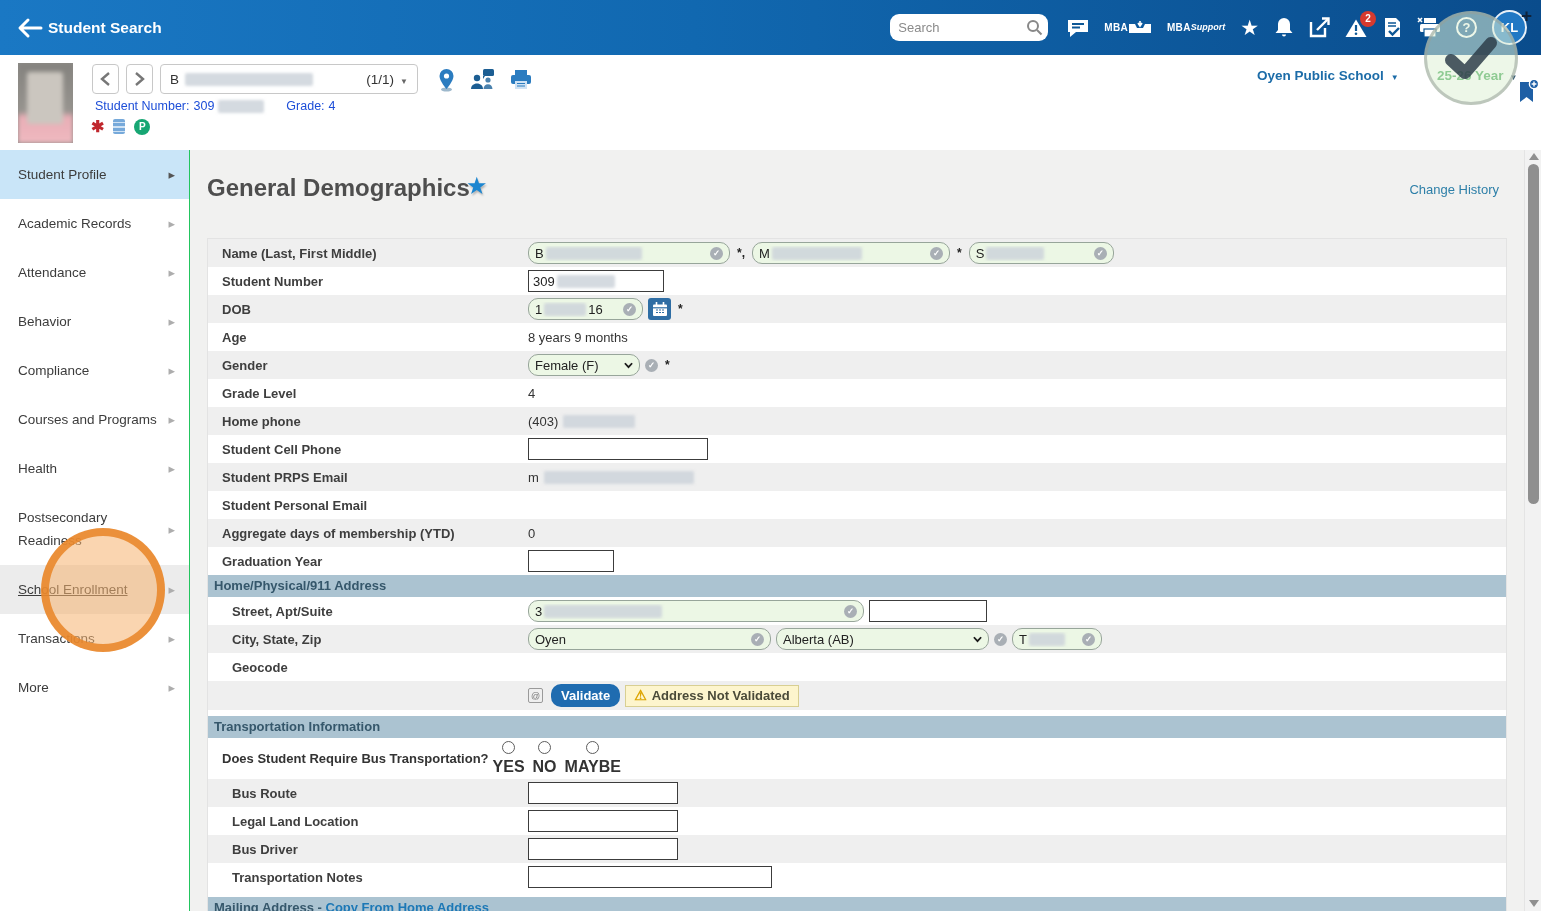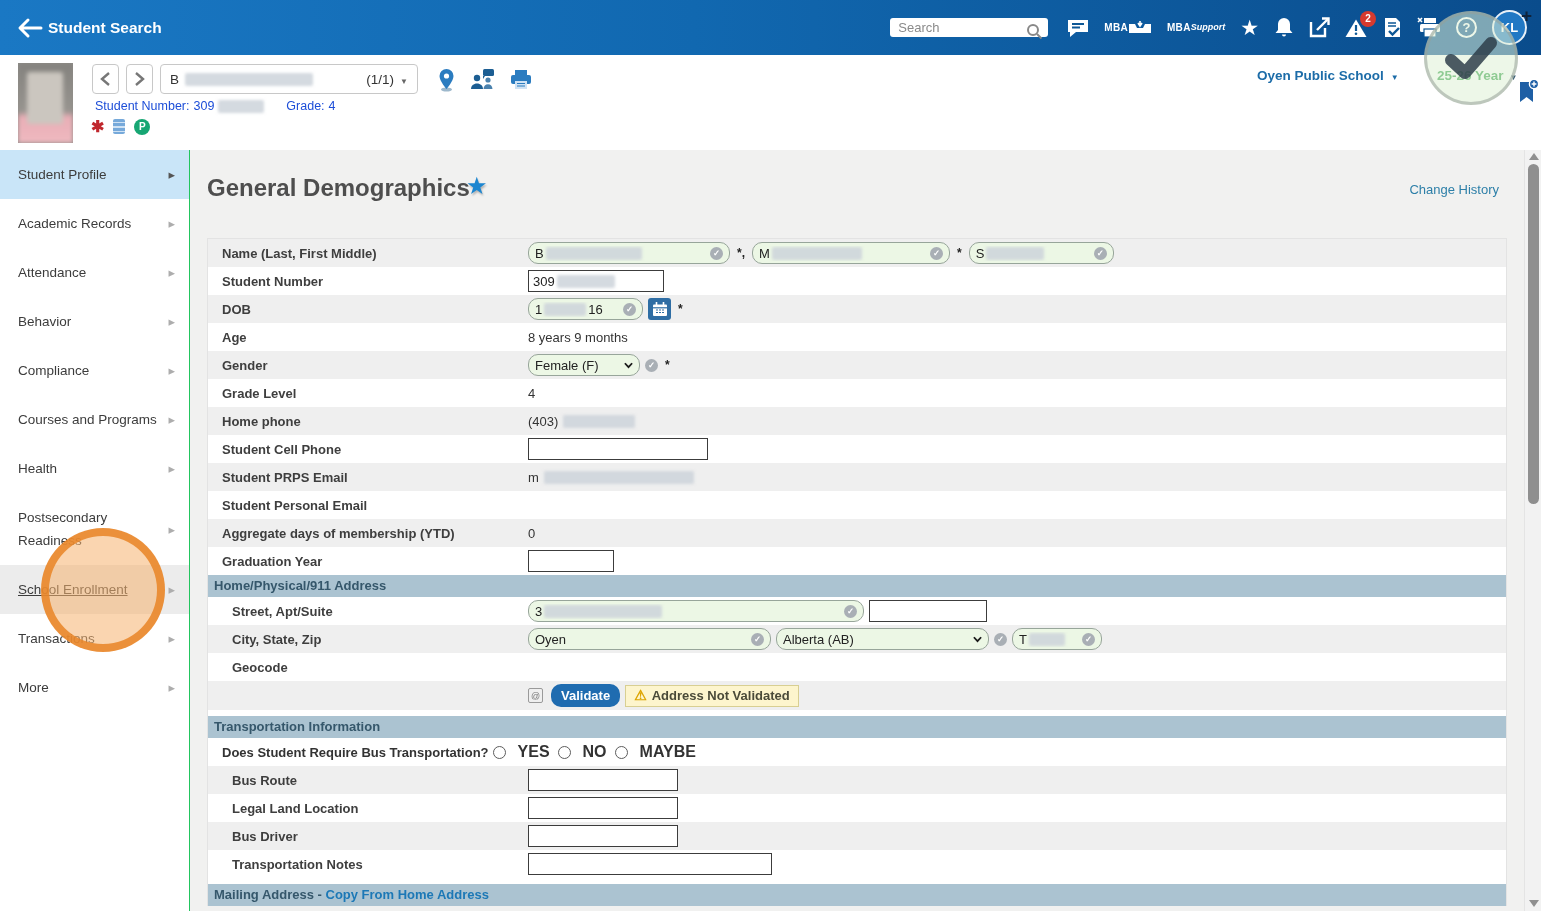--- a/index.html
+++ b/index.html
@@ -9,21 +9,21 @@
 
   
   .topbar { position:absolute; left:0; top:0; width:1541px; height:55px;
     background:linear-gradient(90deg,#1a78c4 0%, #1168b0 45%, #0a4c8c 100%);
     display:flex; align-items:center; justify-content:space-between; padding:0 14px 0 16px; }
   .tb-left { display:flex; align-items:center; gap:4px; }
   .tb-title { color:#fff; font-weight:bold; font-size:15.5px; }
   .back { display:inline-flex; cursor:pointer; }
   .tb-right { display:flex; align-items:center; gap:15px; }
   .searchbox { position:relative; margin-right:4px; }
-  .searchbox input { width:158px; height:19px; border:none; border-radius:3px; padding:0 32px 0 8px;
+  .searchbox input { width:158px; height:27px; border:none; border-radius:9px; padding:0 32px 0 8px;
     font-size:13px; color:#333; font-family:"Liberation Sans",sans-serif; outline:none; }
   .searchbox input::placeholder { color:#8a8a8a; }
   .sicon { position:absolute; right:5px; top:5px; }
   .hicon { position:relative; display:inline-flex; flex-direction:row; align-items:center; color:#fff; cursor:pointer; }
   .star-glyph::before { content:"★"; color:#fff; font-size:21px; line-height:20px; }
   .help-circle { width:21px; height:21px; border:2px solid #fff; border-radius:50%;
      display:flex; align-items:center; justify-content:center; font-weight:bold; font-size:13px; }
   .help-circle::before { content:"?"; }
   .mba-word { font-size:10px; font-weight:bold; line-height:10px; letter-spacing:.3px; }
   .mbas2 { font-size:9px; font-style:italic; font-weight:bold; line-height:9px; }
@@ -108,21 +108,21 @@
   .calbtn { width:23px; height:22px; background:#2e6da4; border-radius:3px; display:inline-flex; align-items:center; justify-content:center; cursor:pointer; }
   .validate-btn { background:#1f6cb0; color:#fff; border:none; border-radius:10px; height:23px; padding:0 10px;
      font-size:13px; font-weight:bold; font-family:"Liberation Sans",sans-serif; cursor:pointer; }
   .nv-badge { background:#fdf5cd; border:1px solid #d8cf92; height:22px; display:inline-flex; align-items:center;
      gap:5px; padding:0 8px; font-size:13px; font-weight:bold; color:#4a4a38; }
   .warn-tri::before { content:"⚠"; color:#dda400; font-size:14px; line-height:14px; }
   .addr-icon { width:15px; height:15px; border:1px solid #9a9a9a; border-radius:2px; color:#777; font-size:9px;
      display:inline-flex; align-items:center; justify-content:center; margin-right:3px; cursor:pointer; }
   .addr-icon::before { content:"@"; }
   .radio { width:13px; height:13px; border:1px solid #5d5d5d; border-radius:50%; background:#fff; display:inline-block; cursor:pointer; }
-  .ropt { display:inline-flex; align-items:center; gap:12px; margin-right:8px; font-weight:bold; color:#333; }
+  .ropt { display:inline-flex; align-items:center; gap:4px; margin-right:8px; font-weight:bold; color:#333;flex-direction:column; }
   .busq { font-weight:bold; color:#333; font-size:13px; padding-left:14px; margin-right:4px; }
   .maillink { color:#1c78b6; text-decoration:none; cursor:pointer; }
 
   
   .scrollbar { position:absolute; right:0; top:150px; width:17px; height:761px; background:#f2f2f2; border-left:1px solid #e4e4e4; }
   .sb-thumb { position:absolute; left:3px; top:14px; width:11px; height:340px; background:#8f8f8f; border-radius:6px; }
   .sb-up { position:absolute; top:3px; left:4px; width:0; height:0; border-left:5px solid transparent; border-right:5px solid transparent; border-bottom:7px solid #8f8f8f; }
   .sb-dn { position:absolute; bottom:4px; left:4px; width:0; height:0; border-left:5px solid transparent; border-right:5px solid transparent; border-top:7px solid #8f8f8f; }
 
   

